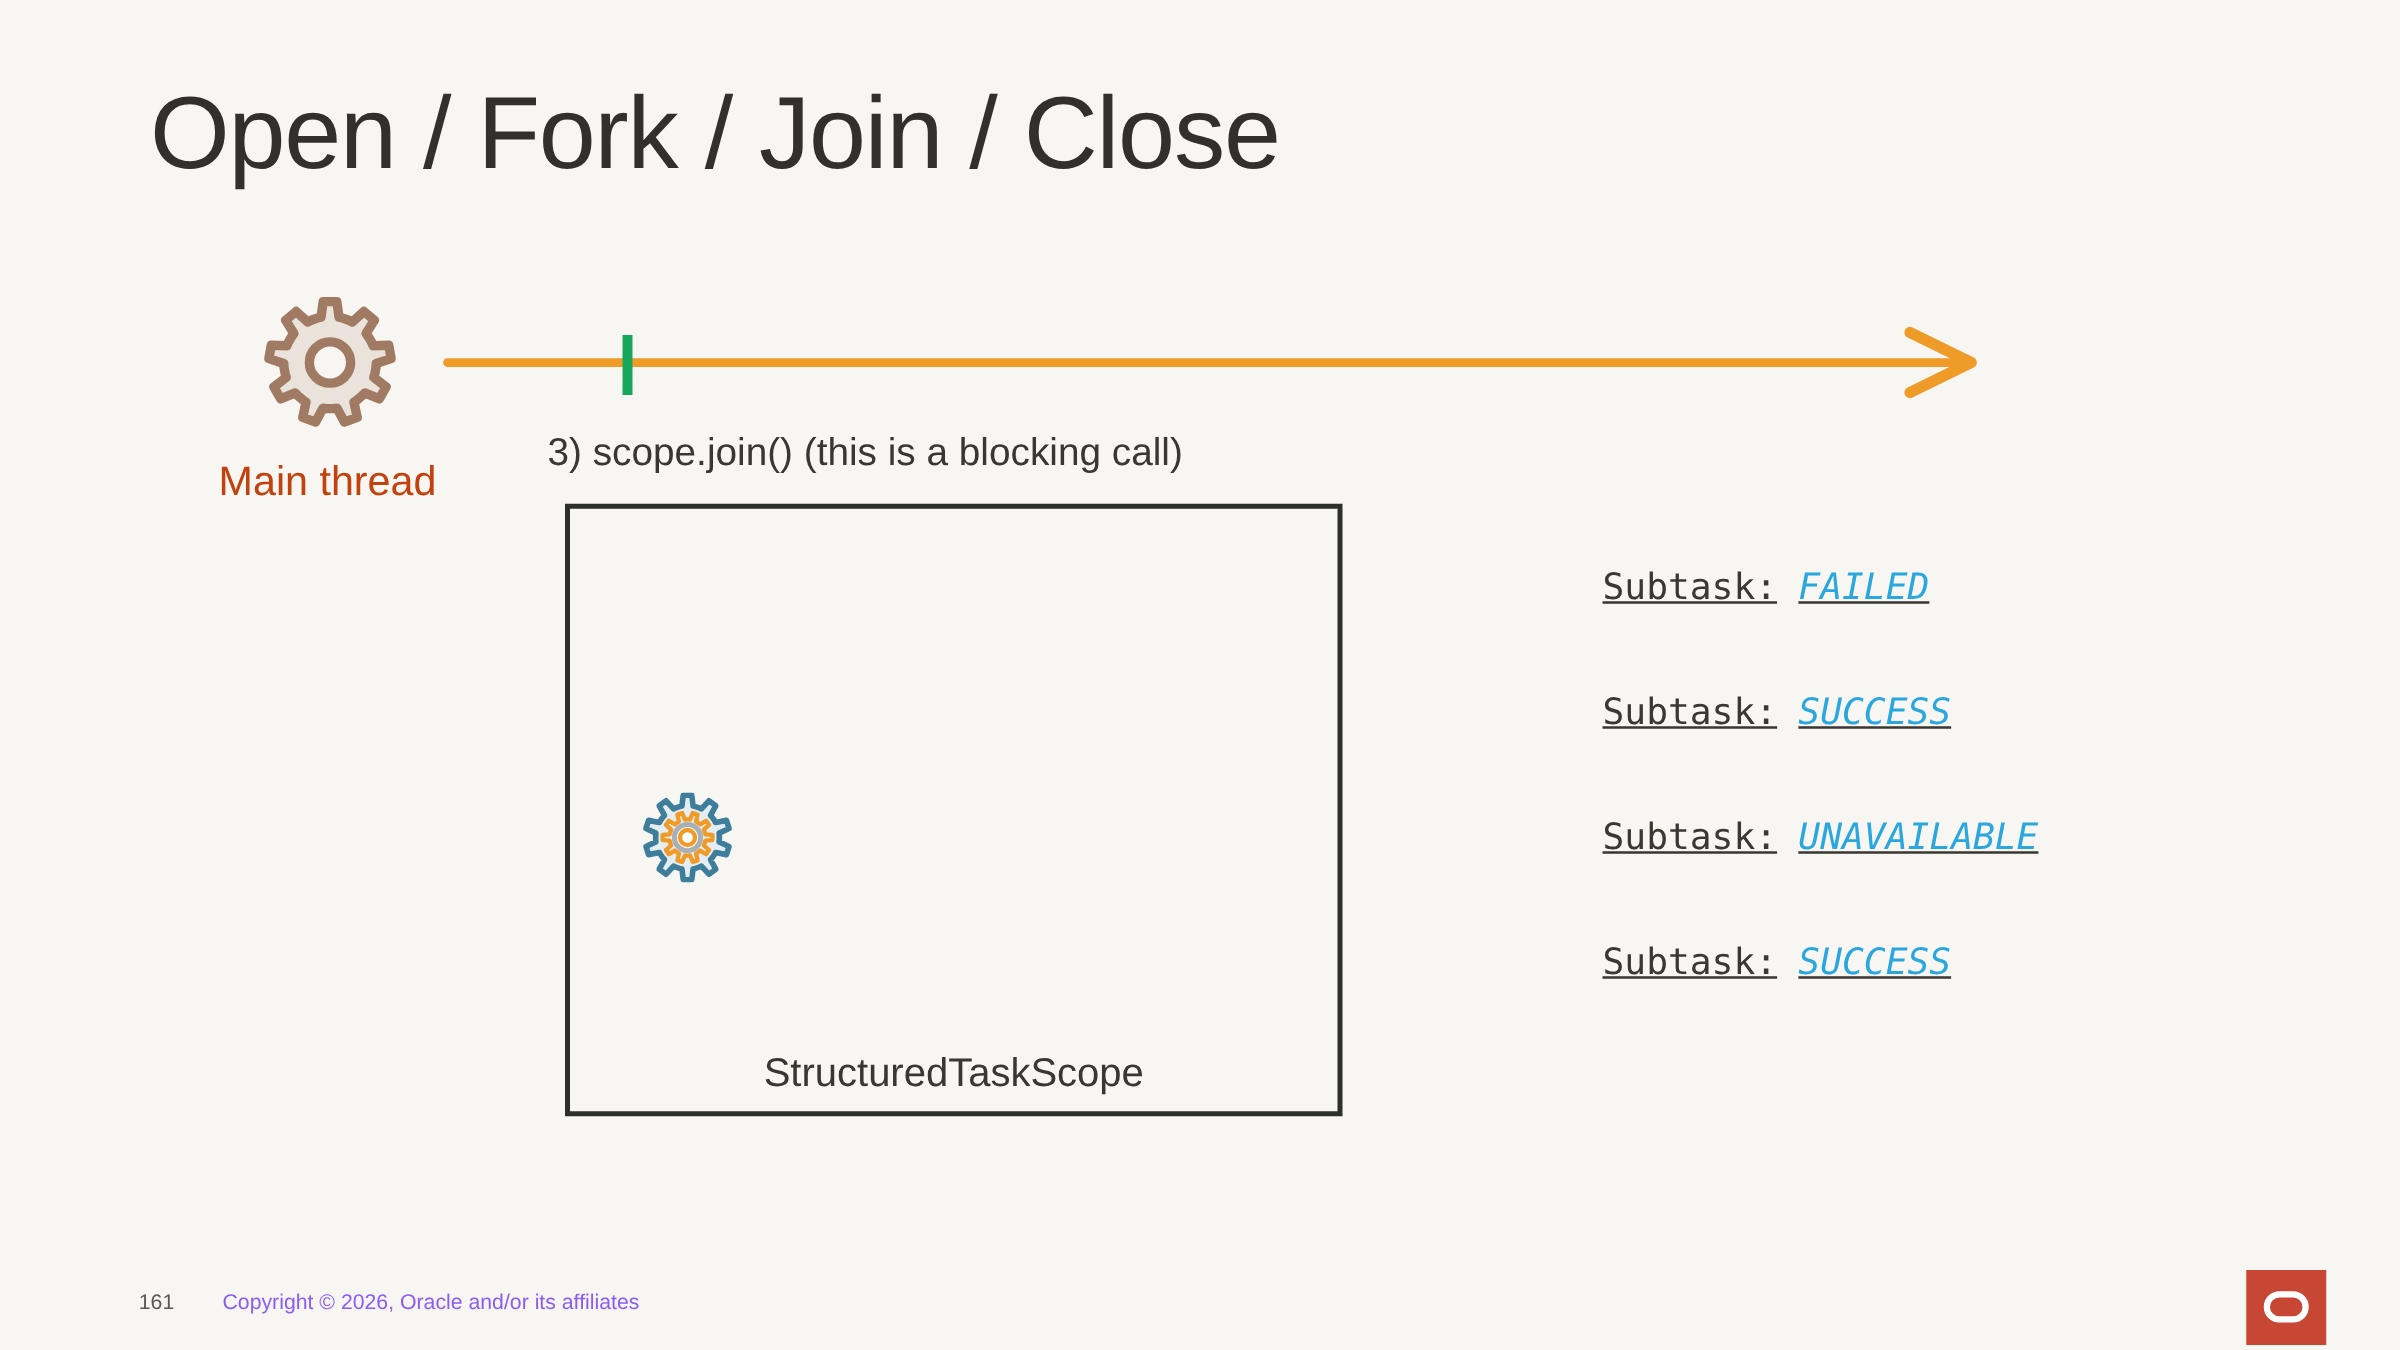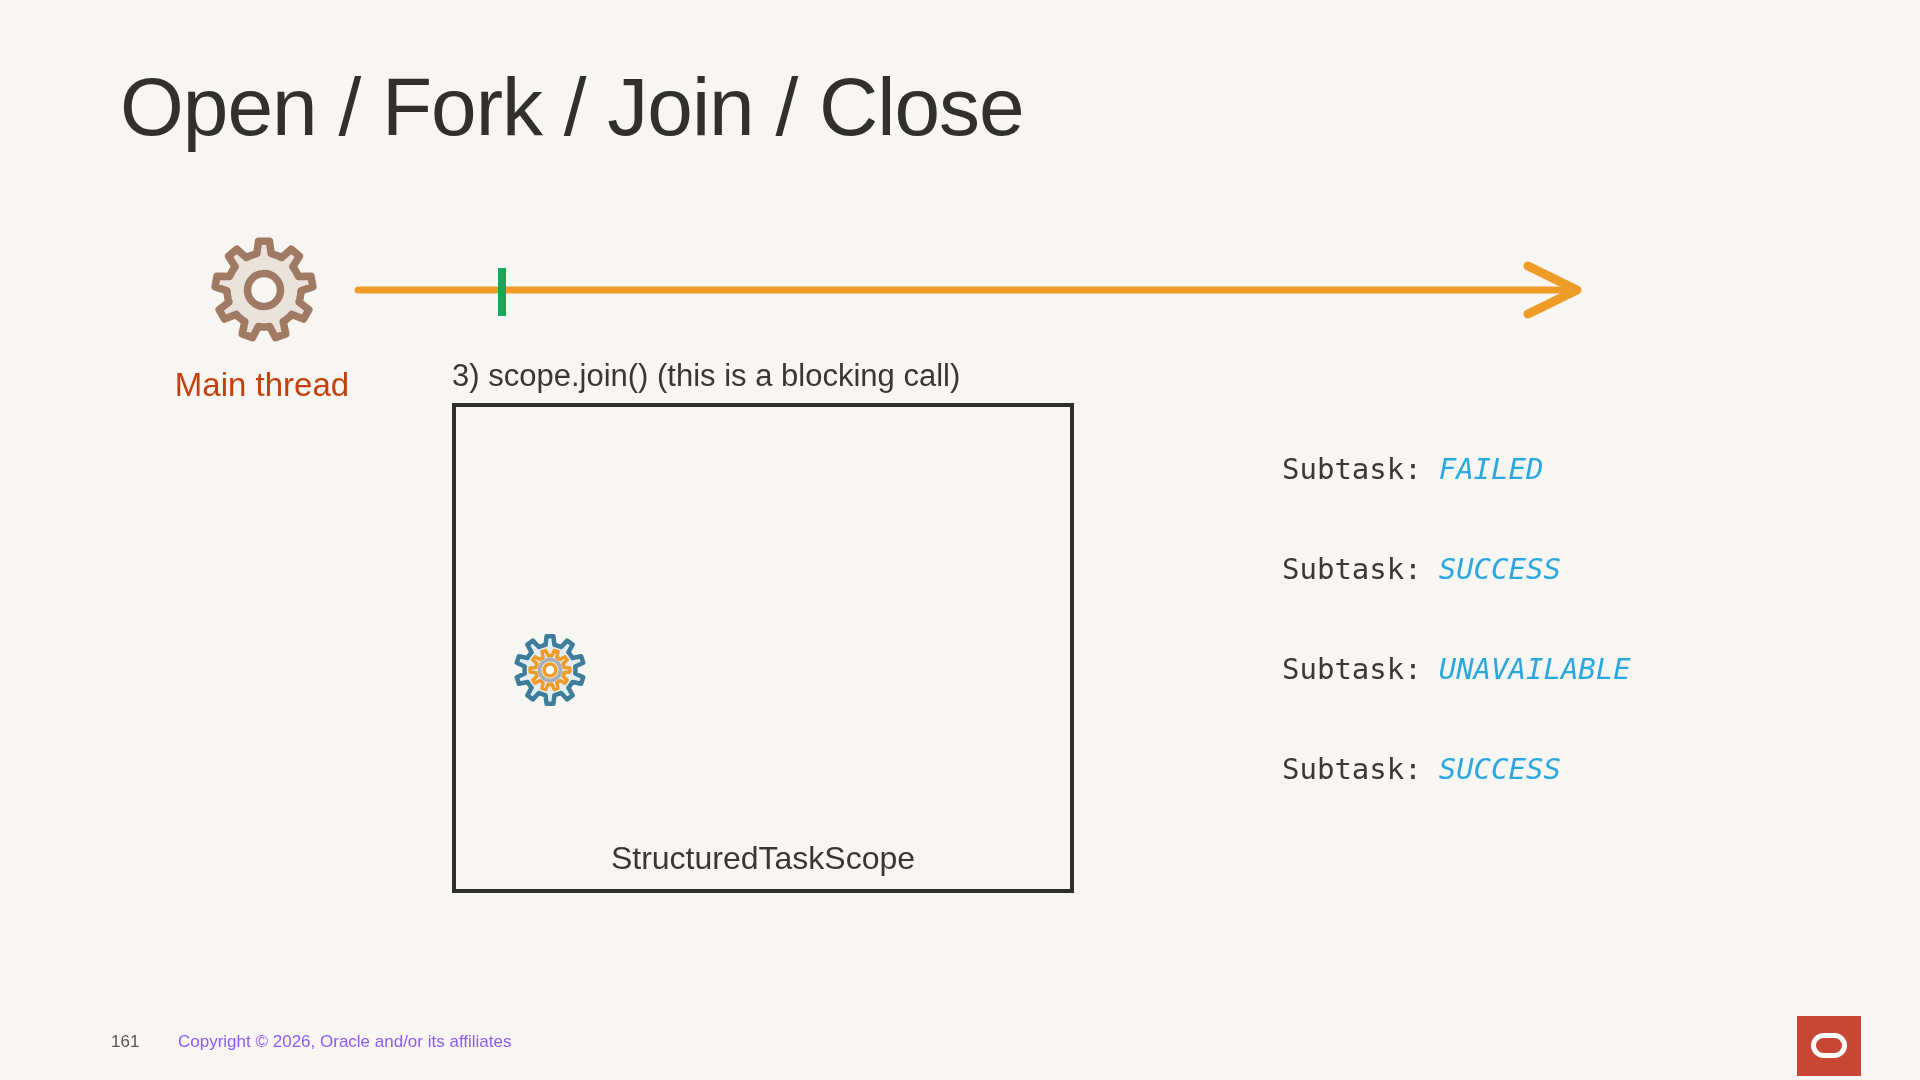--- a/index.html
+++ b/index.html
@@ -18,33 +18,33 @@
     white-space:nowrap;
   }
   .main-gear{position:absolute;left:210px;top:236px;width:108px;height:108px;}
   .main-thread-label{
     position:absolute;left:172px;top:364px;width:180px;
     text-align:center;font-size:33px;line-height:1.3;color:#c2410c;
   }
   .timeline-arrow{position:absolute;left:350px;top:250px;width:1240px;height:80px;}
   .join-tick{position:absolute;left:498px;top:268px;width:8px;height:48px;background:#17A75A;}
   .join-annotation{
-    position:absolute;left:452px;top:344px;
-    font-size:31px;color:#3a3733;white-space:nowrap;margin-top:14px;
+    position:absolute;left:438px;top:344px;
+    font-size:31px;color:#3a3733;white-space:nowrap;
   }
   .scope-box{
     position:absolute;left:452px;top:403px;width:622px;height:490px;
     border:4px solid #2D2F2B;box-sizing:border-box;
   }
   .scope-box-label{
     position:absolute;left:0;bottom:12px;width:100%;
     text-align:center;font-size:32px;color:#3a3733;
   }
   .scope-gear{position:absolute;left:514px;top:634px;width:72px;height:72px;}
-  .subtask-list{position:absolute;left:1282px;top:452px;}
+  .subtask-list{position:absolute;left:1282px;top:452px;text-decoration:underline;}
   .subtask-row{
     height:34px;line-height:34px;margin-bottom:66px;
     font-family:"DejaVu Sans Mono",monospace;font-size:29px;
     white-space:nowrap;
   }
   .subtask-label{color:#3b3834;}
   .subtask-status{color:#2AA7DF;font-style:italic;margin-left:17px;}
   .page-number{
     position:absolute;left:111px;top:1032px;
     font-size:17px;color:#5B5752;

